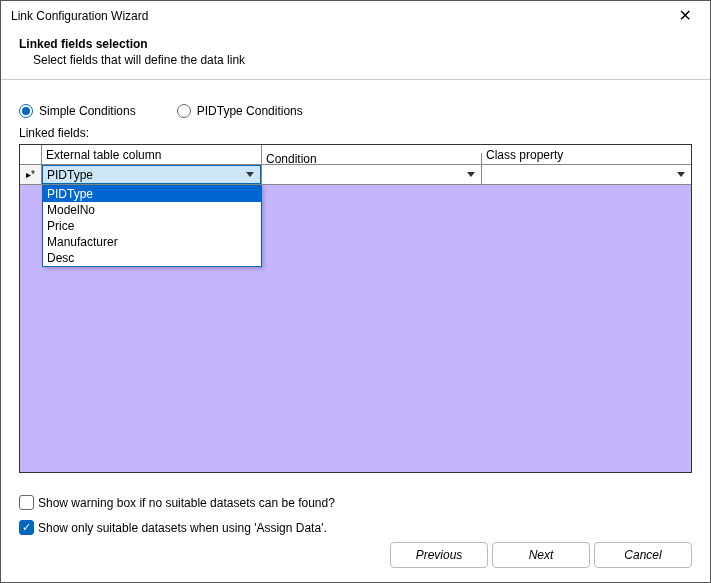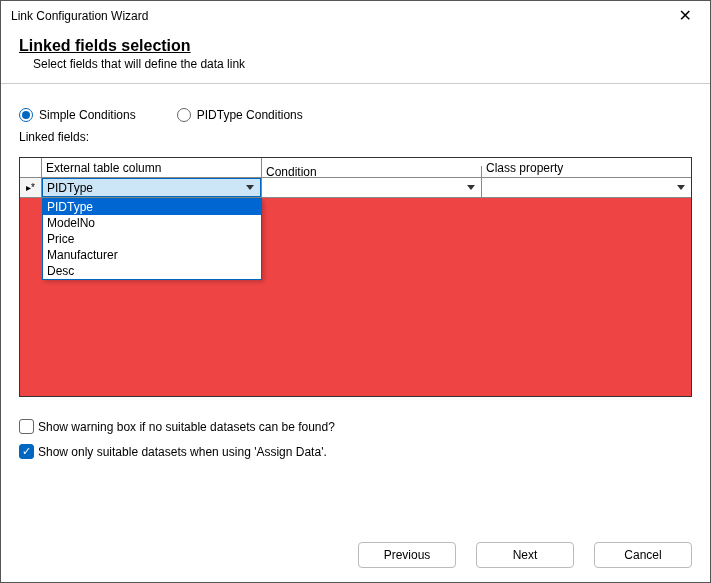--- a/index.html
+++ b/index.html
@@ -30,21 +30,21 @@
   .close-x {
     font-size: 16px;
     line-height: 1;
     cursor: pointer;
     padding: 4px 8px;
   }
   .header {
     padding: 6px 18px 12px 18px;
     border-bottom: 1px solid #ccc;
   }
-  .header-title { font-weight: bold; font-size: 16px; text-decoration: underline; }
+  .header-title { font-weight: bold; font-size: 12px; }
   .header-sub { padding-left: 14px; margin-top: 2px; font-size: 12px; }
   .body {
     padding: 24px 18px 0 18px;
   }
   .radios {
     display: flex;
     gap: 41px;
     align-items: center;
     margin-bottom: 8px;
   }
@@ -61,25 +61,25 @@
     display: flex;
     align-items: center;
     justify-content: center;
   }
   .radio-outer.checked { border-color: #0067c0; }
   .radio-inner {
     width: 8px; height: 8px;
     background: #0067c0;
     border-radius: 50%;
   }
-  .section-label { font-size: 12px; margin-bottom: 13px; }
+  .section-label { font-size: 12px; margin-bottom: 4px; }
   .grid-area {
     border: 1px solid #333;
-    height: 240px;
-    background: #ef4444;
+    height: 329px;
+    background: #c4b5fd;
     position: relative;
   }
   .grid-header-row {
     display: flex;
     background: #fff;
     border-bottom: 1px solid #888;
     height: 20px;
   }
   .hcell {
     border-right: 1px solid #888;
@@ -184,22 +184,23 @@
   .checkmark { color: #fff; font-size: 11px; line-height: 1; }
   .footer {
     position: absolute;
     bottom: 0;
     left: 0;
     right: 0;
     height: 54px;
     display: flex;
     justify-content: flex-end;
     align-items: center;
-    gap: 20px;
+    gap: 4px;
     padding: 0 18px;
+    font-style: italic;
   }
   .btn {
     min-width: 98px;
     height: 26px;
     border: 1px solid #bbb;
     border-radius: 4px;
     background: #fff;
     font-size: 12px;
     display: flex;
     align-items: center;

